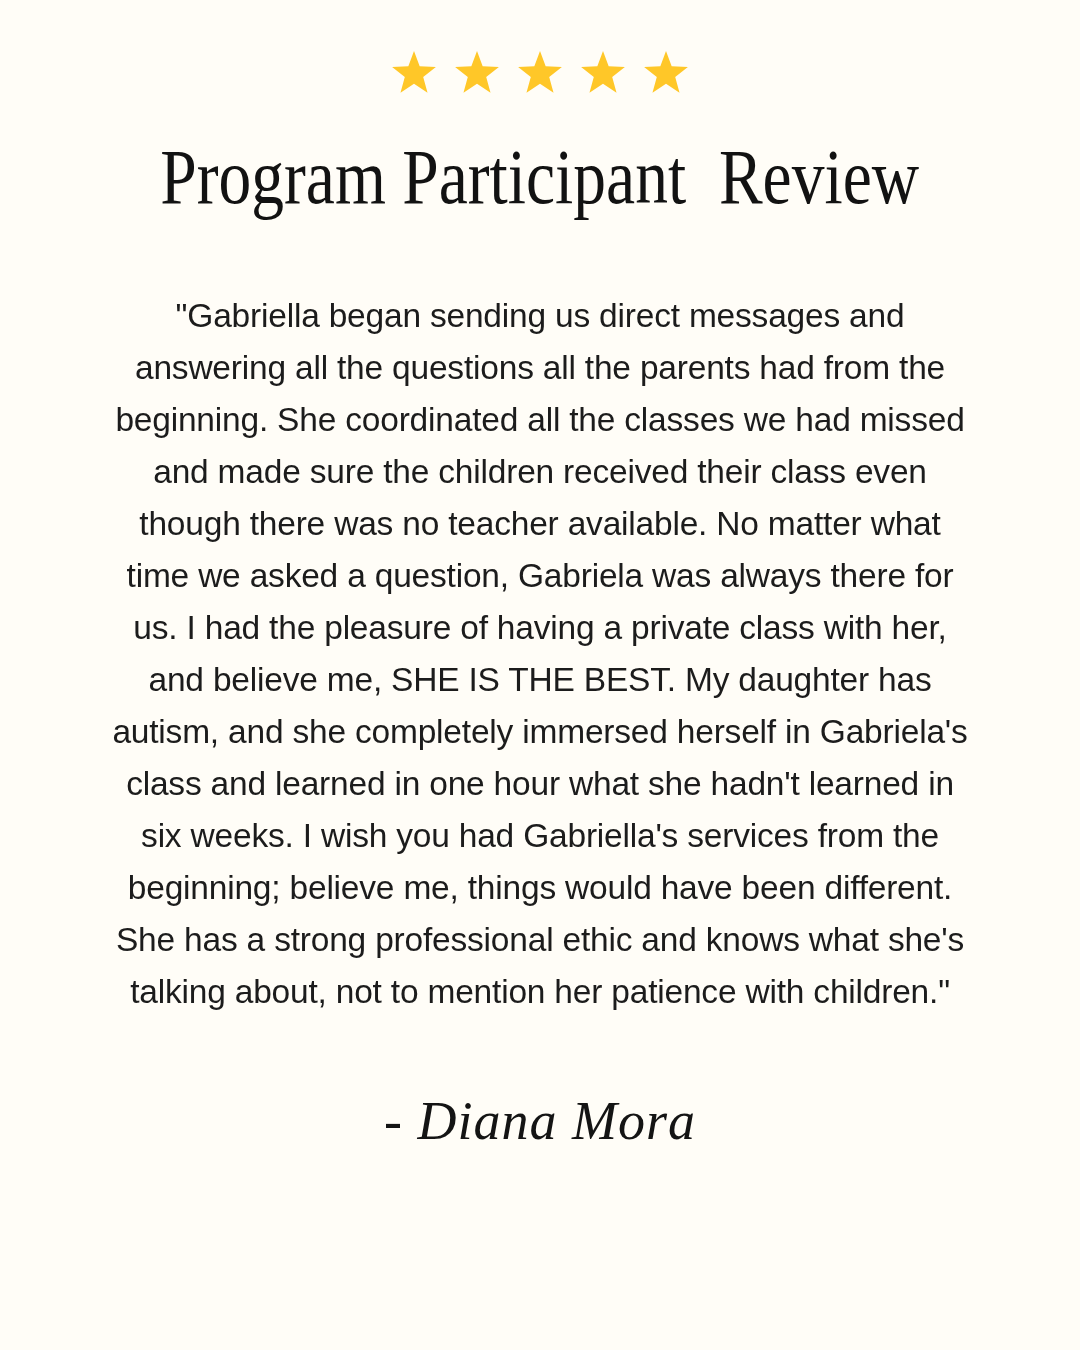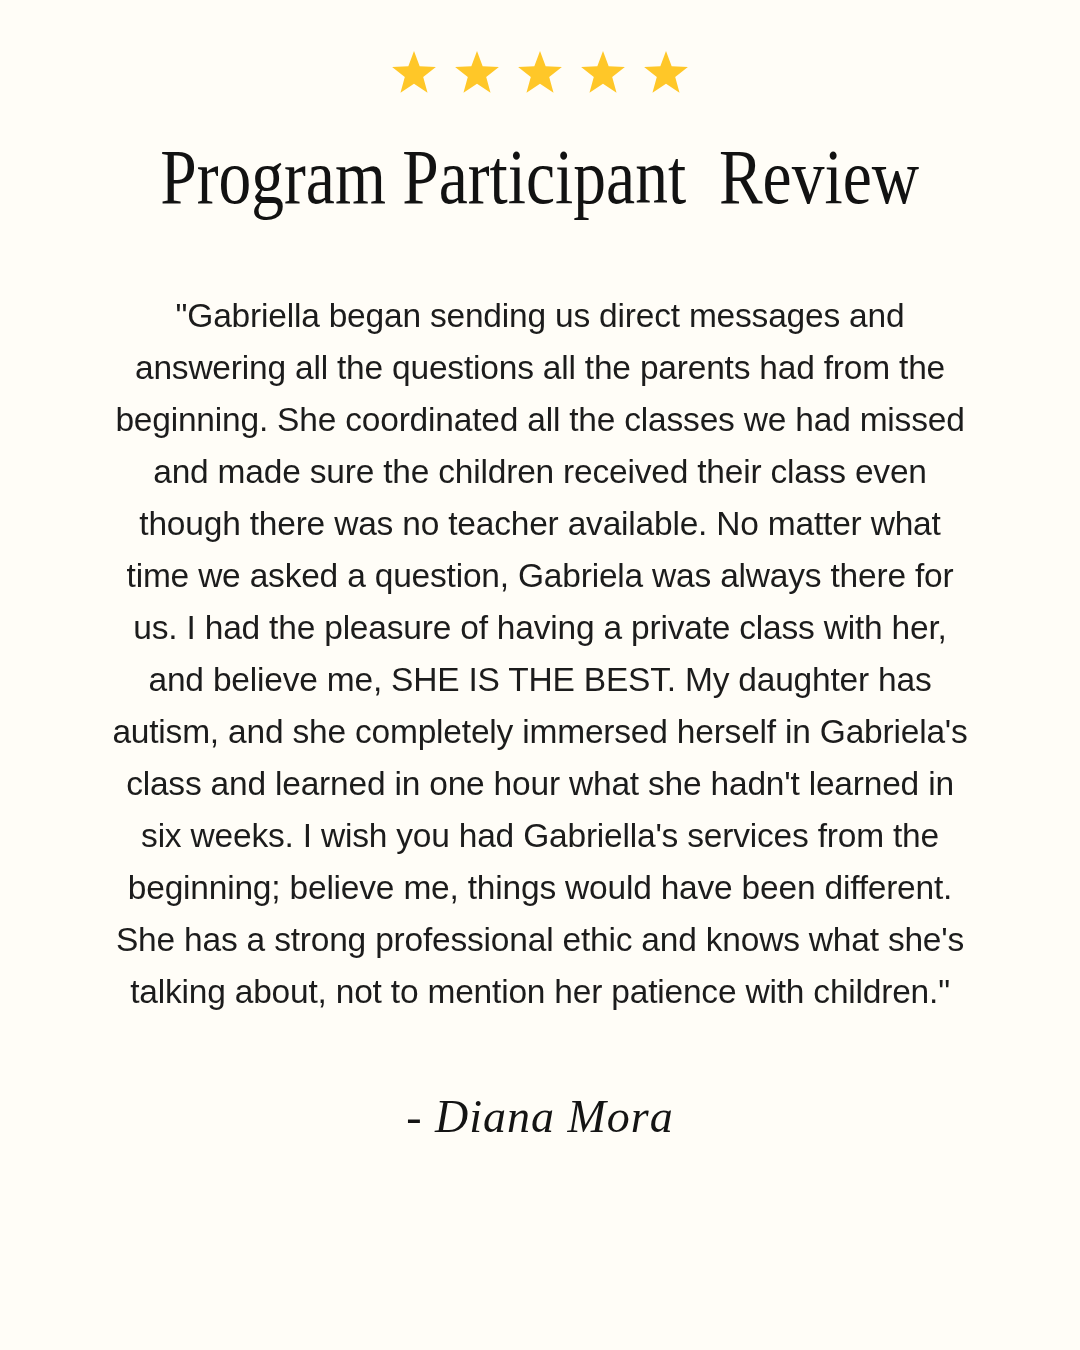--- a/index.html
+++ b/index.html
@@ -52,21 +52,21 @@
     text-align: center;
     font-size: 33.5px;
     line-height: 52px;
     letter-spacing: -0.2px;
     color: #1c1c1c;
   }
   .attribution {
     margin-top: 72px;
     font-family: "Liberation Serif", "DejaVu Serif", serif;
     font-style: italic;
-    font-size: 46px;
+    font-size: 54px;
     letter-spacing: 1px;
     color: #141414;
     text-align: center;
   }
 </style>
 </head>
 <body>
 
 <div class="card">
 

